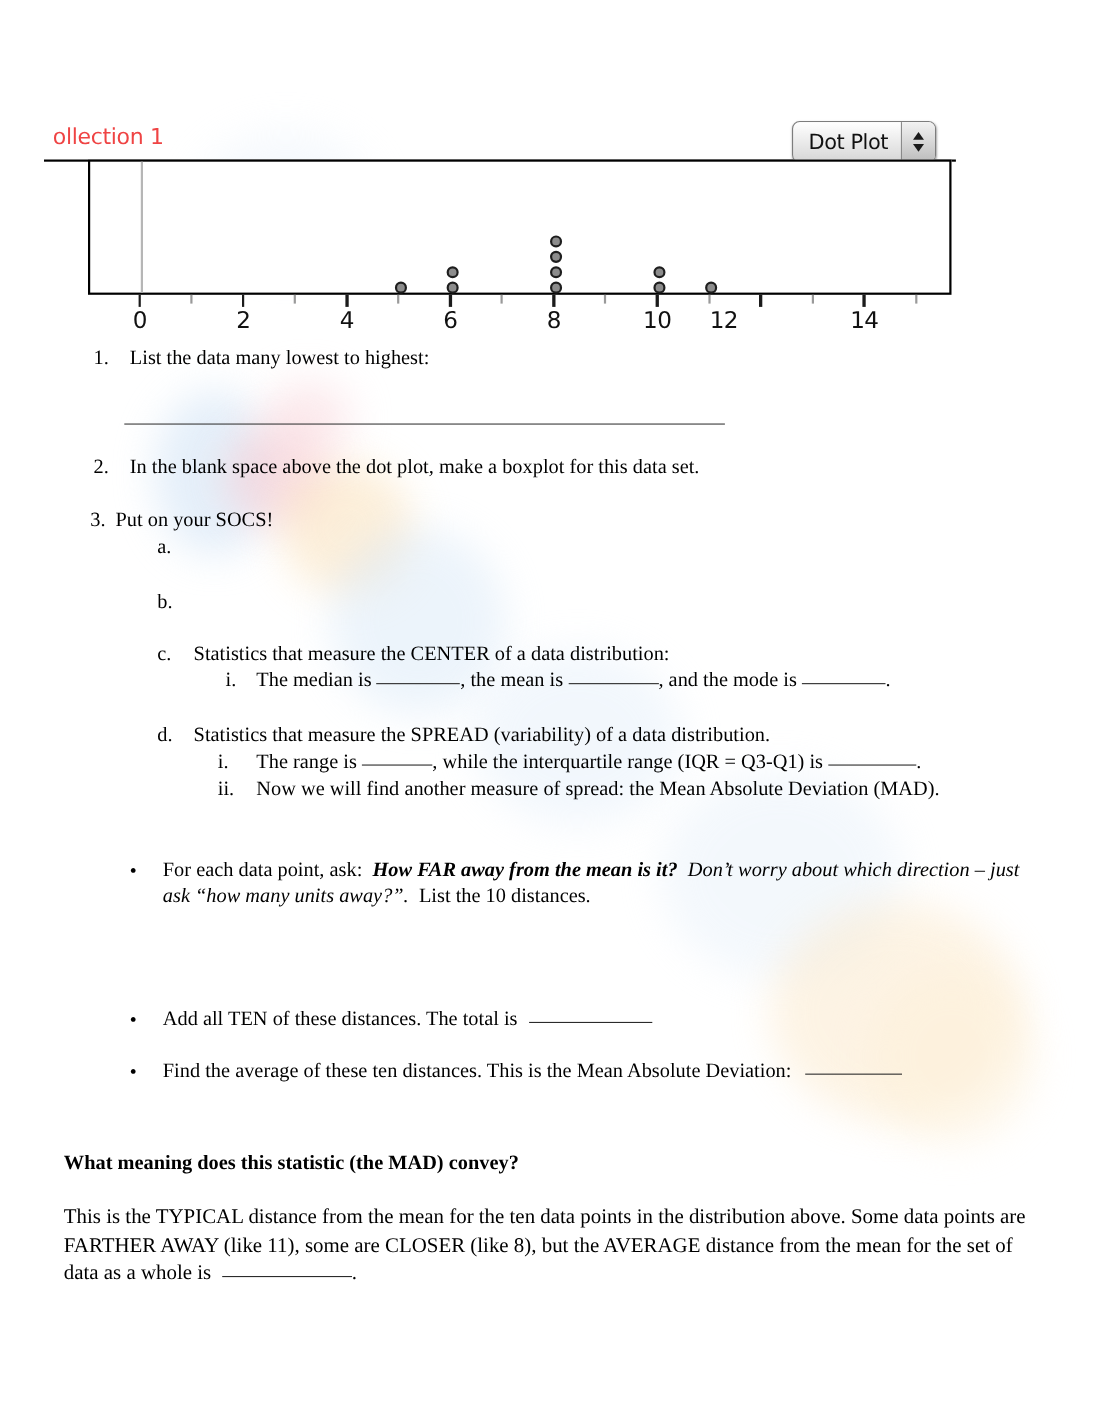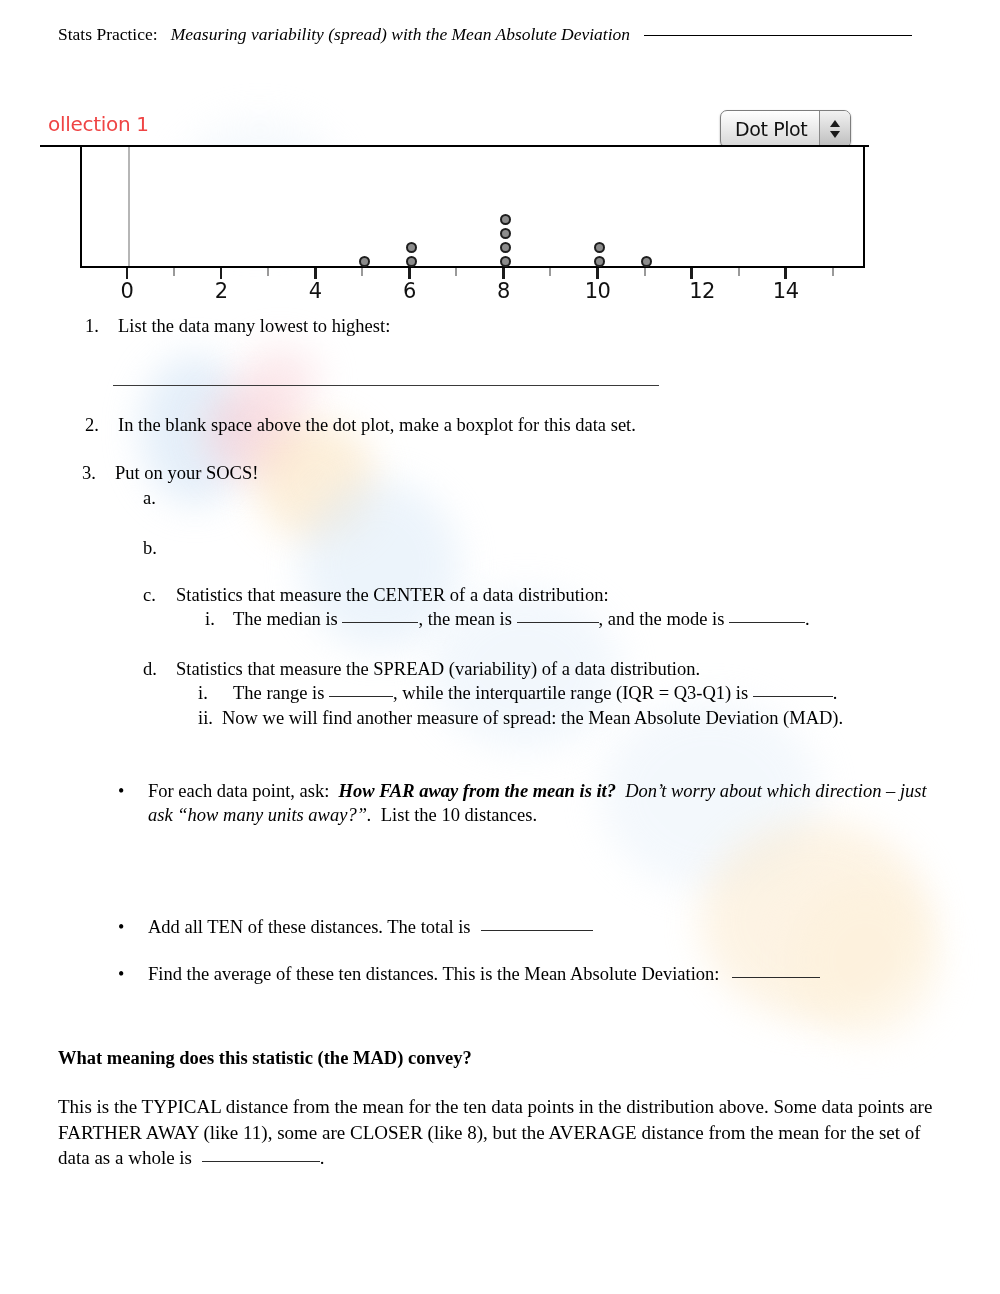--- a/index.html
+++ b/index.html
@@ -236,26 +236,20 @@
 <div class="wm" style="left:300px;top:480px;width:160px;height:170px;background:#d6e7f7;opacity:.45;"></div>
 <div class="wm" style="left:430px;top:590px;width:190px;height:160px;background:#dfecf9;opacity:.4;"></div>
 <div class="wm" style="left:600px;top:700px;width:220px;height:190px;background:#e3eef9;opacity:.4;"></div>
 <div class="wm" style="left:700px;top:820px;width:230px;height:200px;background:#fbe6c4;opacity:.45;"></div>
 <div class="wm" style="left:790px;top:880px;width:150px;height:160px;background:#fdf0d8;opacity:.5;"></div>
 <div class="wm" style="left:180px;top:120px;width:160px;height:120px;background:#e8f1fa;opacity:.4;"></div>
 <div class="wm" style="left:240px;top:345px;width:80px;height:70px;background:#f9d8dd;opacity:.5;"></div>
 
 <div class="page">
 
-  <div class="hdr">
-    <span class="lbl">Stats Practice:</span>
-    <span>&nbsp;</span>
-    <span class="ttl">Measuring variability (spread) with the Mean Absolute Deviation</span>
-    <span class="rule"></span>
-  </div>
 
 
   <div class="plot-wrap">
 
     <div class="collection-label">ollection 1</div>
 
     <div class="plot-toprule"></div>
 
     <div class="dotplot-select">
       <div class="dps-label">Dot Plot</div>
@@ -296,40 +290,40 @@
         <div class="tick-label" style="left: 141.145px;">2</div>
         <div class="tick major" style="left: 235.241px;"></div>
         <div class="tick-label" style="left: 235.241px;">4</div>
         <div class="tick major" style="left: 329.337px;"></div>
         <div class="tick-label" style="left: 329.337px;">6</div>
         <div class="tick major" style="left: 423.434px;"></div>
         <div class="tick-label" style="left: 423.434px;">8</div>
         <div class="tick major" style="left: 517.53px;"></div>
         <div class="tick-label" style="left: 517.53px;">10</div>
         <div class="tick major" style="left: 611.627px;"></div>
-        <div class="tick-label" style="left: 622px; text-align: right;">12</div>
+        <div class="tick-label" style="left: 578px; text-align: right;">12</div>
         <div class="tick major" style="left: 705.723px;"></div>
         <div class="tick-label" style="left: 705.723px;">14</div>
       </div>
   </div>
 
   <div class="q" style="left:85px; top:314px; width:700px;">
     <span class="marker" style="left:0;top:0;">1.</span>
     <span style="margin-left:33px;display:inline-block;">List the data many lowest to highest:</span>
   </div>
   <div class="long-answer-line"></div>
 
   <div class="q" style="left:85px; top:413px; width:760px;">
     <span class="marker" style="left:0;top:0;">2.</span>
     <span style="margin-left:33px;display:inline-block;">In the blank space above the dot plot, make a boxplot for this data set.</span>
   </div>
 
   <div class="q" style="left:82px; top:461px; width:500px;">
     <span class="marker" style="left:0;top:0;">3.</span>
-    <span style="margin-left:33px;display:inline-block;">Put on your SOCS!</span>
+    <span style="margin-left:23px;display:inline-block;">Put on your SOCS!</span>
   </div>
 
   <div class="q" style="left:143px; top:486px; width:800px;">
     <span class="marker" style="left:0;top:0;">a.</span>
   </div>
 
   <div class="q" style="left:143px; top:536px; width:800px;">
     <span class="marker" style="left:0;top:0;">b.</span>
   </div>
 
@@ -357,21 +351,21 @@
     <span class="marker" style="left:0;top:0;">i.</span>
     <span style="margin-left:35px;display:inline-block;">
       <span>The range is</span>
       <span class="blank-rule" style="width:64px;"></span><span>, while the interquartile range (IQR = Q3-Q1) is</span>
       <span class="blank-rule" style="width:80px;"></span><span>.</span>
     </span>
   </div>
 
   <div class="q" style="left:198px; top:706px; width:700px;">
     <span class="marker" style="left:0;top:0;">ii.</span>
-    <span style="margin-left:24px;display:inline-block;width:655px;">Now we will find another measure of spread: the Mean Absolute Deviation (MAD).</span>
+    <span style="margin-left:35px;display:inline-block;width:655px;">Now we will find another measure of spread: the Mean Absolute Deviation (MAD).</span>
   </div>
 
   <div class="bullet" style="left:148px; top:779px; width:800px;">
     <span class="bdot">•</span>
     <span><span>For each data point, ask:</span>&nbsp;&nbsp;<b class="strong">How FAR away from the mean is it?</b>&nbsp;&nbsp;<i class="em">Don’t worry about which direction – just ask “how many units away?”.</i>&nbsp;&nbsp;<span>List the 10 distances.</span></span>
   </div>
 
   <div class="bullet" style="left:148px; top:915px; width:800px;">
     <span class="bdot">•</span>
     <span>Add all TEN of these distances.  The total is</span>

